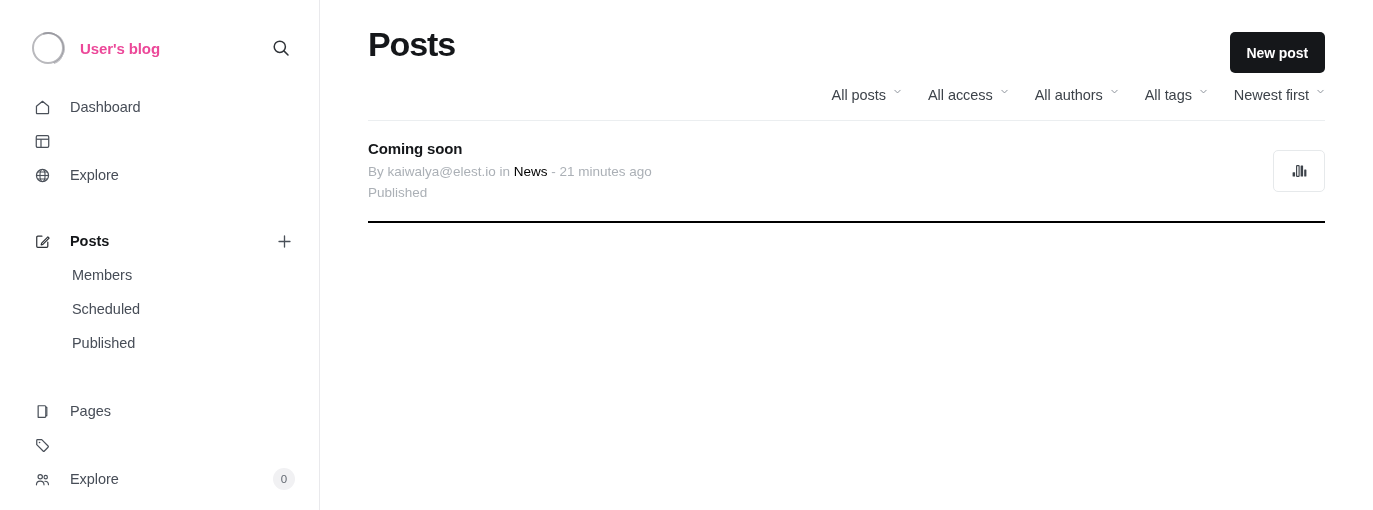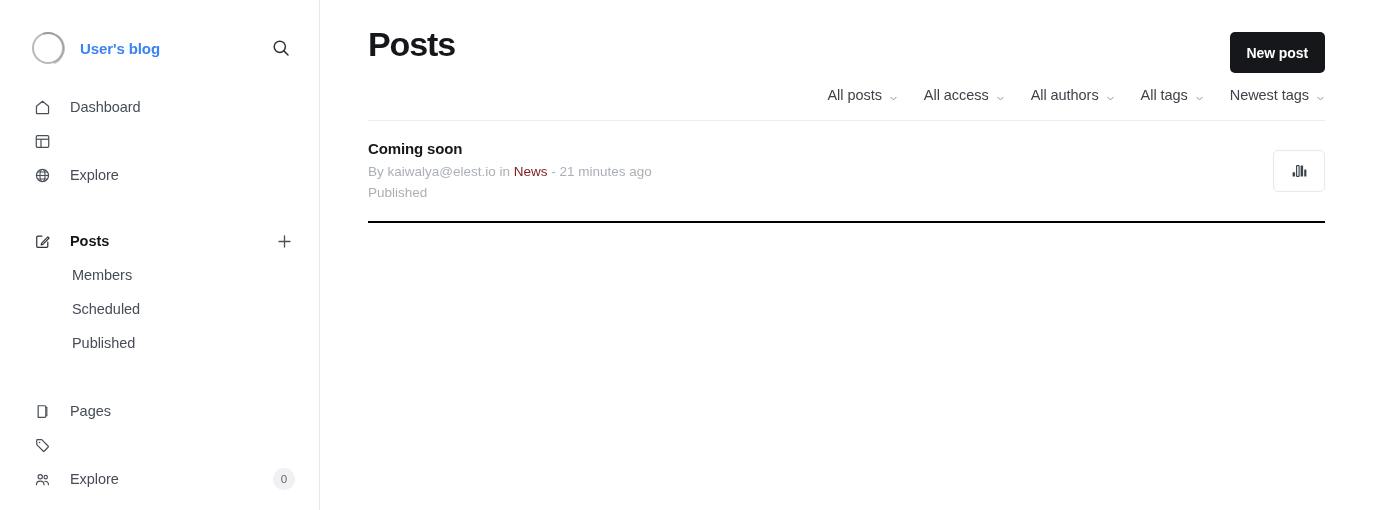--- a/index.html
+++ b/index.html
@@ -54,21 +54,21 @@
     border: 2.5px solid rgba(120,120,128,0.45);
     border-left-color: transparent;
     border-bottom-color: transparent;
     transform: rotate(25deg);
   }
 
   .brand-title {
     margin-left: 16px;
     font-size: 15px;
     font-weight: bold;
-    color: #3b82f6;
+    color: #ec4899;
     letter-spacing: -0.1px;
     flex: 1 1 auto;
     white-space: nowrap;
   }
 
   .search-btn {
     width: 28px;
     height: 28px;
     flex: 0 0 28px;
     display: flex;
@@ -193,21 +193,21 @@
     align-items: center;
     justify-content: flex-end;
     gap: 26px;
     margin-top: 14px;
     padding-bottom: 17px;
     border-bottom: 1px solid #ebeef0;
   }
 
   .filter {
     display: flex;
-    align-items: flex-end;
+    align-items: flex-start;
     gap: 7px;
     background: none;
     border: none;
     font-family: "Liberation Sans", sans-serif;
     font-size: 14.5px;
     color: #3d434a;
     letter-spacing: -0.05px;
     cursor: pointer;
     white-space: nowrap;
     padding: 0;
@@ -240,21 +240,21 @@
     line-height: 1.35;
   }
 
   .post-meta {
     font-size: 13.5px;
     color: #abb0b6;
     margin-top: 3px;
     line-height: 1.45;
     white-space: nowrap;
   }
-  .post-meta .meta-strong { color: #7f1d1d; }
+  .post-meta .meta-strong { color: #000000; }
 
   .post-status {
     font-size: 13.5px;
     color: #abb0b6;
     margin-top: 1px;
     line-height: 1.45;
   }
 
   .stats-btn {
     width: 52px;
@@ -417,21 +417,21 @@
       </button>
 
       <button class="filter">
         <span>All tags</span>
         <svg class="chev" viewBox="0 0 10 10" fill="none">
           <path d="M2 3.6 5 6.6l3-3" stroke="#8d939b" stroke-width="1.1" stroke-linecap="round" stroke-linejoin="round"></path>
         </svg>
       </button>
 
       <button class="filter">
-        <span>Newest tags</span>
+        <span>Newest first</span>
         <svg class="chev" viewBox="0 0 10 10" fill="none">
           <path d="M2 3.6 5 6.6l3-3" stroke="#8d939b" stroke-width="1.1" stroke-linecap="round" stroke-linejoin="round"></path>
         </svg>
       </button>
     </div>
 
     <div class="post-row">
       <div class="post-info">
         <div class="post-title">Coming soon</div>
         <div class="post-meta"><span>By kaiwalya@elest.io in </span><span class="meta-strong">News</span><span> - 21 minutes ago</span></div>

